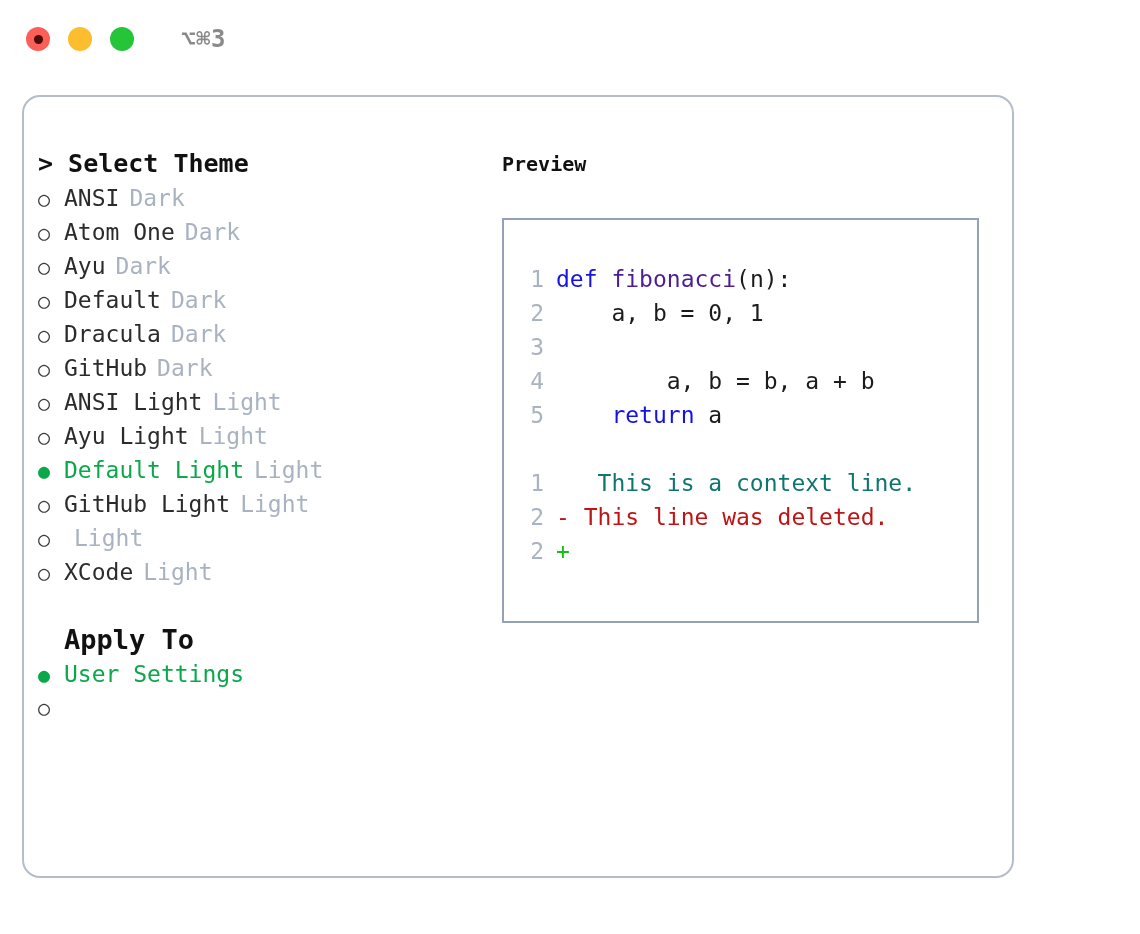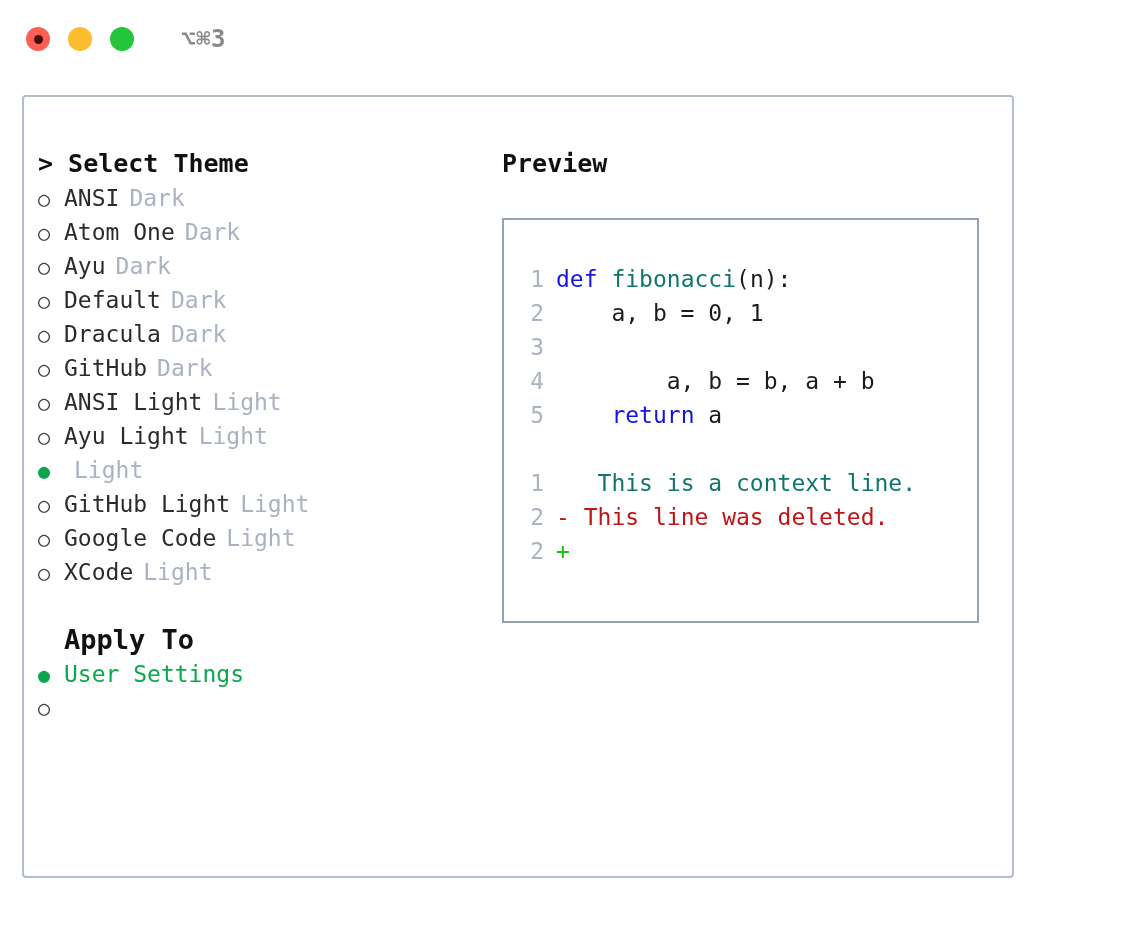--- a/index.html
+++ b/index.html
@@ -69,21 +69,21 @@
   }
 
   
   .window {
     position: absolute;
     left: 22px;
     top: 95px;
     width: 992px;
     height: 783px;
     border: 2px solid #b3bdcb;
-    border-radius: 4px;
+    border-radius: 18px;
     box-sizing: border-box;
     background: #ffffff;
   }
 
   .cols {
     position: absolute;
     left: 0; top: 0;
     width: 100%; height: 100%;
   }
 
@@ -154,21 +154,21 @@
   }
 
   
   .right-pane {
     position: absolute;
     left: 478px;
     top: 50px;
     width: 500px;
   }
   .preview-title {
-    font-size: 25px;
+    font-size: 20px;
     font-weight: bold;
     color: #111111;
     line-height: 34px;
     white-space: pre;
   }
   .preview-box {
     margin-top: 37px;
     width: 477px;
     height: 405px;
     border: 2px solid #95a2b5;
@@ -188,21 +188,21 @@
     display: inline-block;
     width: 26px;
     flex: 0 0 26px;
     text-align: right;
     color: #aab3c0;
     margin-right: 12px;
   }
   .blank-line { height: 34px; }
 
   .tok-kw   { color: #1414e0; text-align: right; }
-  .tok-fn   { color: #0f766e; }
+  .tok-fn   { color: #4c1d95; }
   .tok-pl   { color: #1b1b1b; }
   .diff-ctx { color: #0f766e; }
   .diff-del { color: #c01414; }
   .diff-add { color: #16c116; }
 </style>
 </head>
 <body>
 
 <div id="screen">
 
@@ -223,23 +223,23 @@
 
         <div class="opt-list" id="theme-list">
             <div class="opt"><span class="bullet">○</span><span class="opt-label">ANSI</span><span class="opt-tag">Dark</span></div>
             <div class="opt"><span class="bullet">○</span><span class="opt-label">Atom One</span><span class="opt-tag">Dark</span></div>
             <div class="opt"><span class="bullet">○</span><span class="opt-label">Ayu</span><span class="opt-tag">Dark</span></div>
             <div class="opt"><span class="bullet">○</span><span class="opt-label">Default</span><span class="opt-tag">Dark</span></div>
             <div class="opt"><span class="bullet">○</span><span class="opt-label">Dracula</span><span class="opt-tag">Dark</span></div>
             <div class="opt"><span class="bullet">○</span><span class="opt-label">GitHub</span><span class="opt-tag">Dark</span></div>
             <div class="opt"><span class="bullet">○</span><span class="opt-label">ANSI Light</span><span class="opt-tag">Light</span></div>
             <div class="opt"><span class="bullet">○</span><span class="opt-label">Ayu Light</span><span class="opt-tag">Light</span></div>
-            <div class="opt selected"><span class="bullet">●</span><span class="opt-tag">Light</span></div>
+            <div class="opt selected"><span class="bullet">●</span><span class="opt-label">Default Light</span><span class="opt-tag">Light</span></div>
             <div class="opt"><span class="bullet">○</span><span class="opt-label">GitHub Light</span><span class="opt-tag">Light</span></div>
-            <div class="opt"><span class="bullet">○</span><span class="opt-label">Google Code</span><span class="opt-tag">Light</span></div>
+            <div class="opt"><span class="bullet">○</span><span class="opt-tag">Light</span></div>
             <div class="opt"><span class="bullet">○</span><span class="opt-label">XCode</span><span class="opt-tag">Light</span></div>
           </div>
 
         <div class="section-gap"></div>
 
         <div class="subhead">Apply To</div>
 
         <div class="opt-list" id="apply-list">
             <div class="opt selected"><span class="bullet">●</span><span class="opt-label">User Settings</span></div>
             <div class="opt"><span class="bullet">○</span></div>

